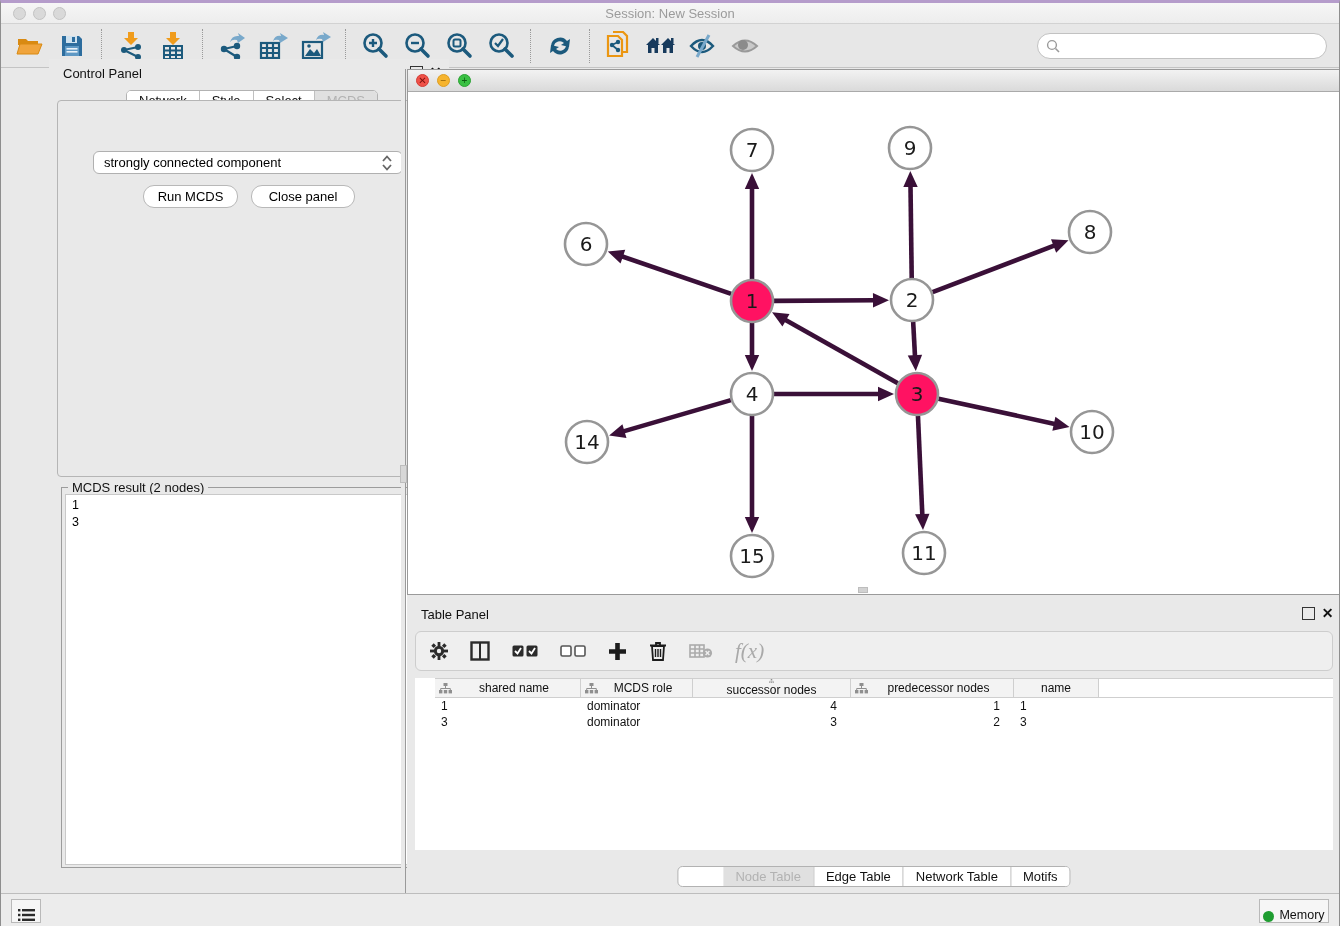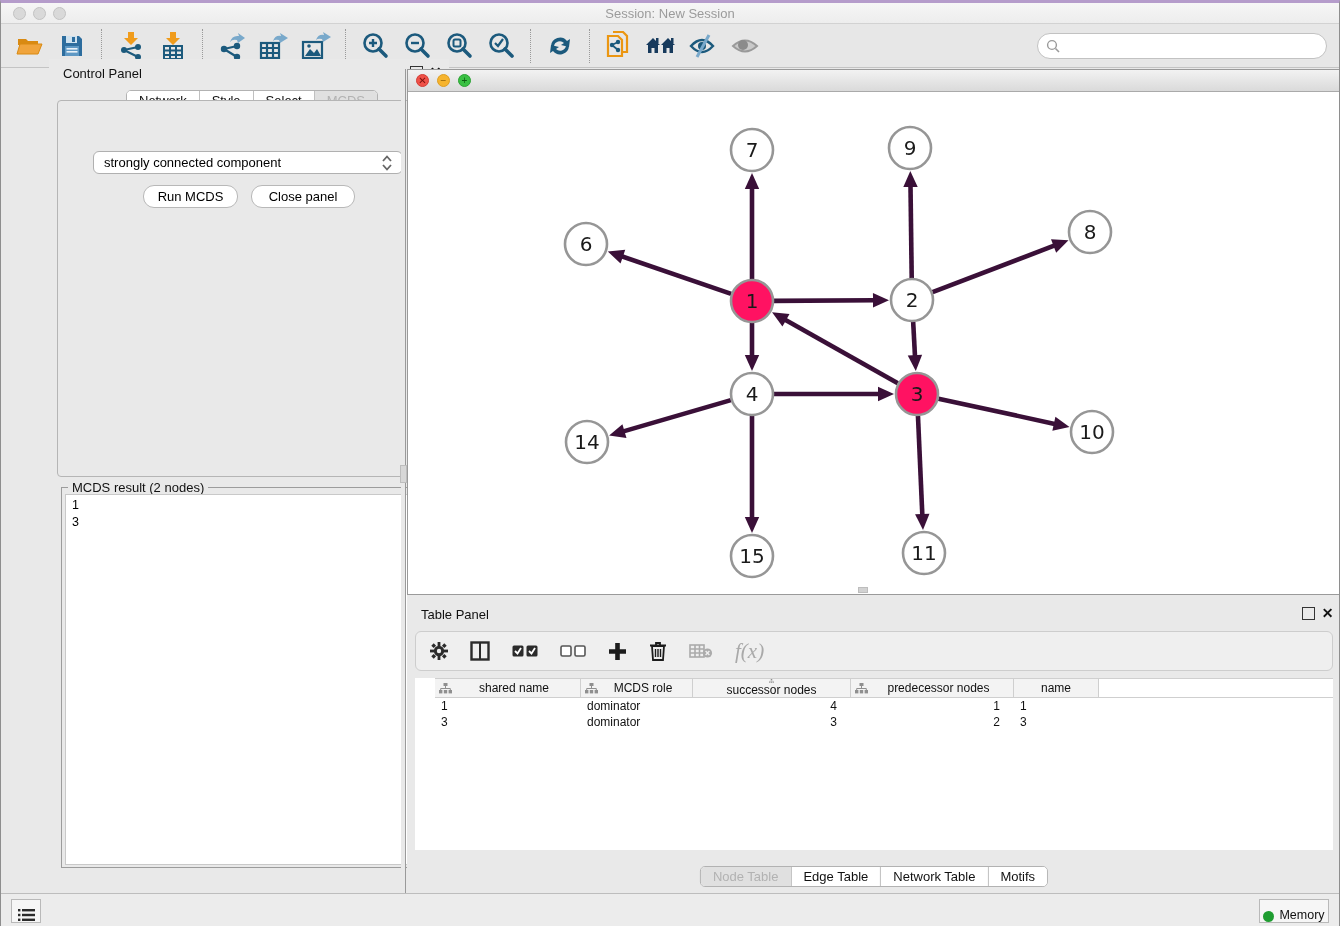--- a/index.html
+++ b/index.html
@@ -477,21 +477,21 @@
           </div>
           <div class="trow">
             <div class="td" style="width: 146px; text-align: left;">3</div>
             <div class="td" style="width: 112px; text-align: left;">dominator</div>
             <div class="td" style="width: 158px; text-align: right; padding-right: 14px;">3</div>
             <div class="td" style="width: 163px; text-align: right; padding-right: 14px;">2</div>
             <div class="td" style="width: 85px; text-align: left;">3</div>
           </div>
         </div>
     </div>
-    <div class="seg-tabs tp-tabs" style="position:absolute;">
+    <div class="seg-tabs tp-tabs" style="position:absolute;padding-left:45px;">
       <div class="seg-tab active">Node Table</div>
       <div class="seg-tab">Edge Table</div>
       <div class="seg-tab">Network Table</div>
       <div class="seg-tab">Motifs</div>
     </div>
   </div>
 
   <div class="statusbar">
     <div class="sb-btn sb-list">
       <svg width="17" height="14" viewBox="0 0 17 14">

